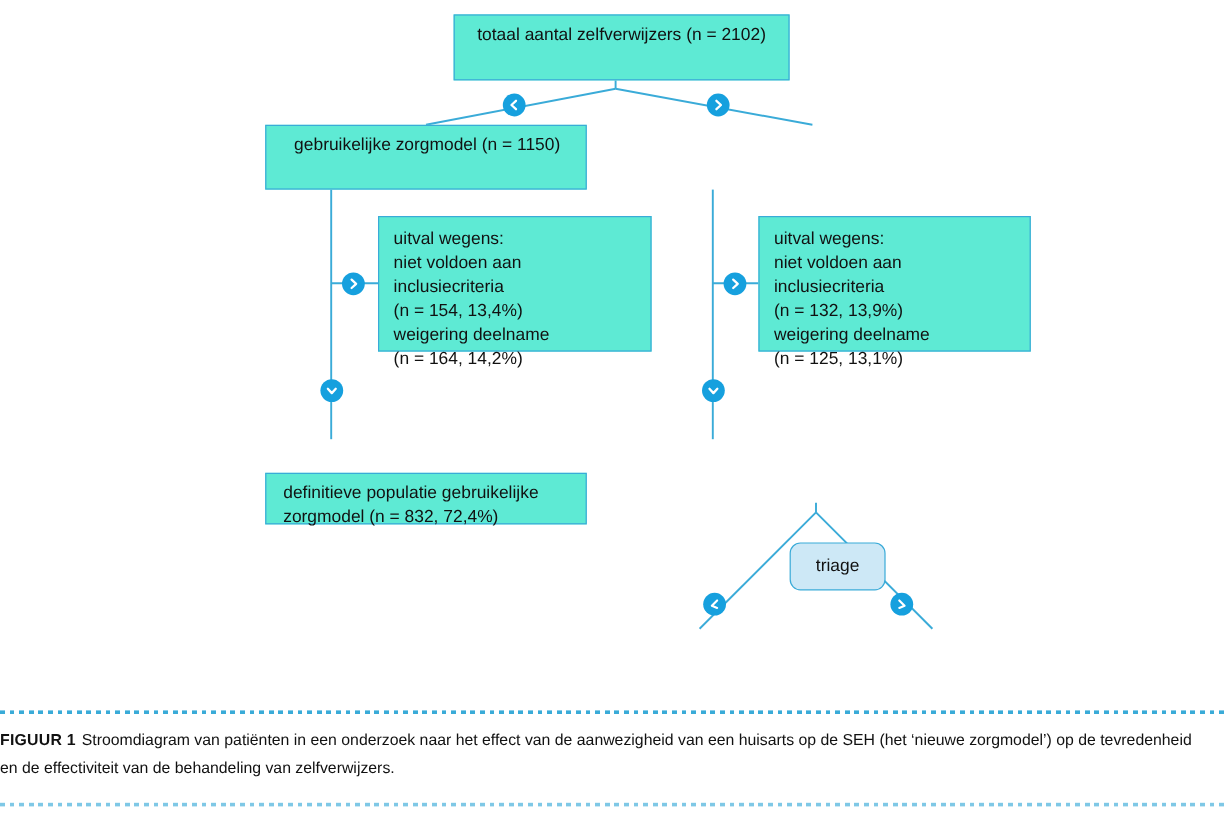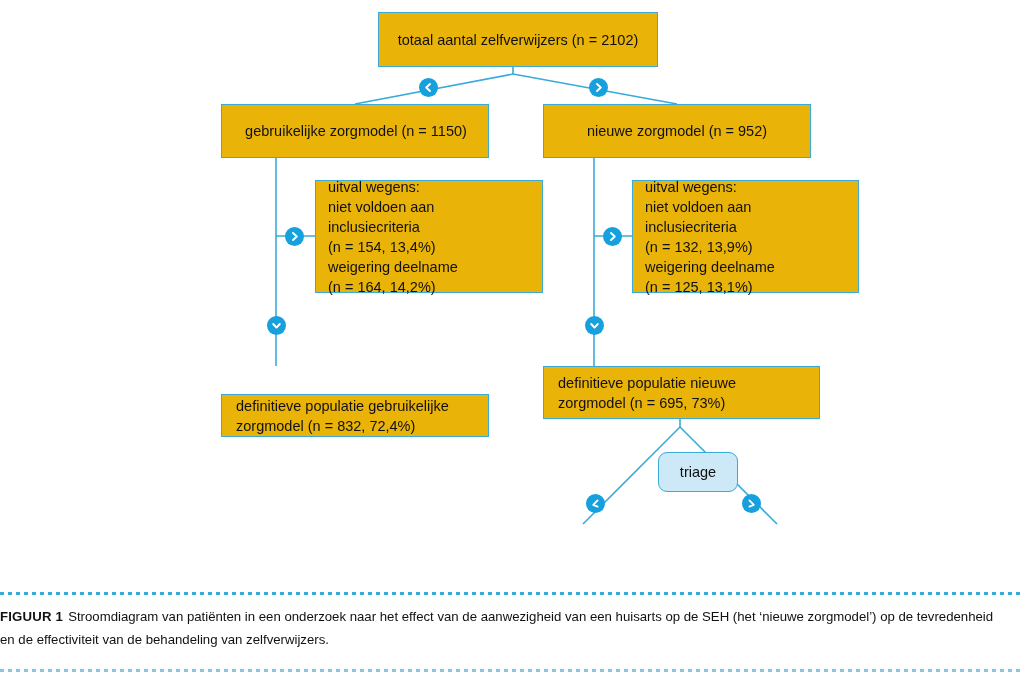--- a/index.html
+++ b/index.html
@@ -29,24 +29,24 @@
   #connector-layer {
     position: absolute;
     left: 0; top: 0;
     width: 1024px;
     height: 588px;
     pointer-events: none;
   }
   .node {
     position: absolute;
     box-sizing: border-box;
-    background: #eab308;
+    background: #5eead4;
     border: 1.6px solid #3aabd8;
     display: flex;
-    align-items: center;
+    align-items: flex-start;
     padding: 6px 14px;
     font-size: 14.5px;
     line-height: 1.38;
     color: #111111;
     white-space: pre-line;
   }
   .node.center { justify-content: center; text-align: center; }
   .node.left { justify-content: flex-start; text-align: left; }
 
   .node-text { display: block; white-space: pre-line; }
@@ -145,23 +145,20 @@
     </svg>
 
     <div class="node center" id="node-total">
       <span class="node-text">totaal aantal zelfverwijzers (n = 2102)</span>
     </div>
 
     <div class="node center" id="node-usual">
       <span class="node-text">gebruikelijke zorgmodel (n = 1150)</span>
     </div>
 
-    <div class="node center" id="node-new">
-      <span class="node-text">nieuwe zorgmodel (n = 952)</span>
-    </div>
 
     <div class="node left" id="node-dropout-usual">
       <span class="node-text">uitval wegens:
    niet voldoen aan inclusiecriteria
    (n = 154, 13,4%)
    weigering deelname
    (n = 164, 14,2%)</span>
     </div>
 
     <div class="node left" id="node-dropout-new">
@@ -170,24 +167,20 @@
    (n = 132, 13,9%)
    weigering deelname
    (n = 125, 13,1%)</span>
     </div>
 
     <div class="node left" id="node-final-usual">
       <span class="node-text">definitieve populatie gebruikelijke
 zorgmodel (n = 832, 72,4%)</span>
     </div>
 
-    <div class="node left" id="node-final-new">
-      <span class="node-text">definitieve populatie nieuwe
-zorgmodel (n = 695, 73%)</span>
-    </div>
 
     <div id="node-triage">
       <span class="node-text">triage</span>
     </div>
 
 
 
     <div class="marker" style="left:419px; top:78px;">
       <svg width="11" height="11" viewBox="0 0 11 11" xmlns="http://www.w3.org/2000/svg">
         <polyline points="7,2 3.2,5.5 7,9" fill="none" stroke="#ffffff" stroke-width="1.9" stroke-linecap="round" stroke-linejoin="round"></polyline>

